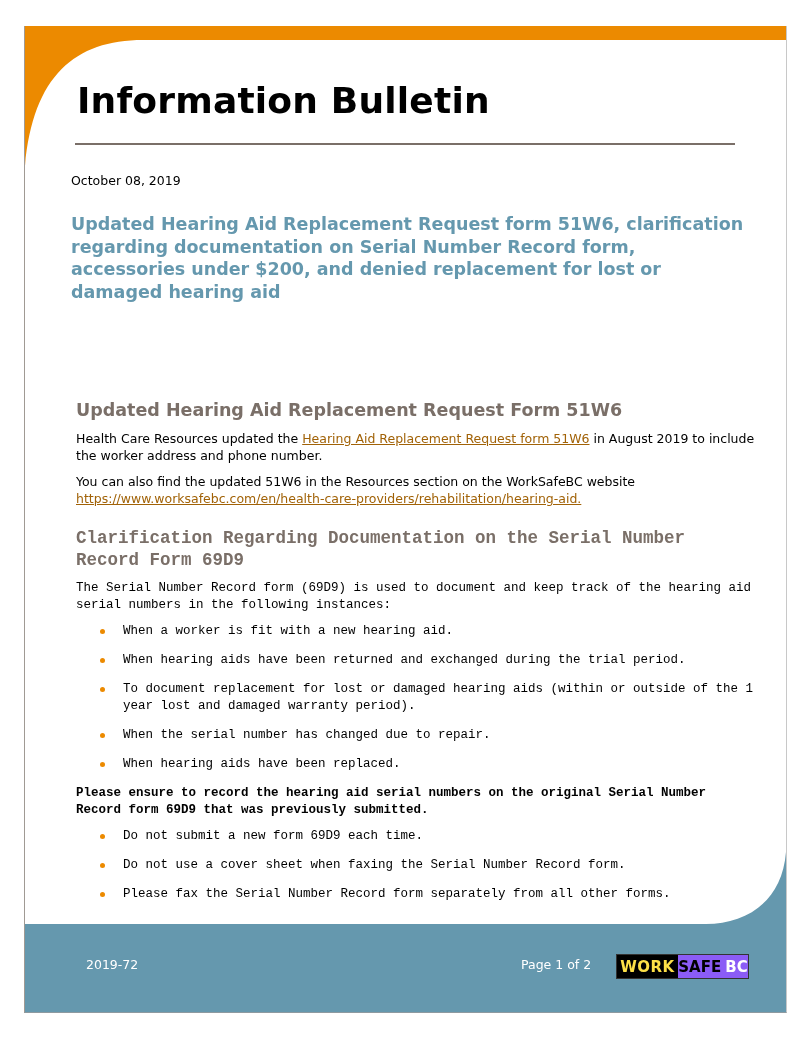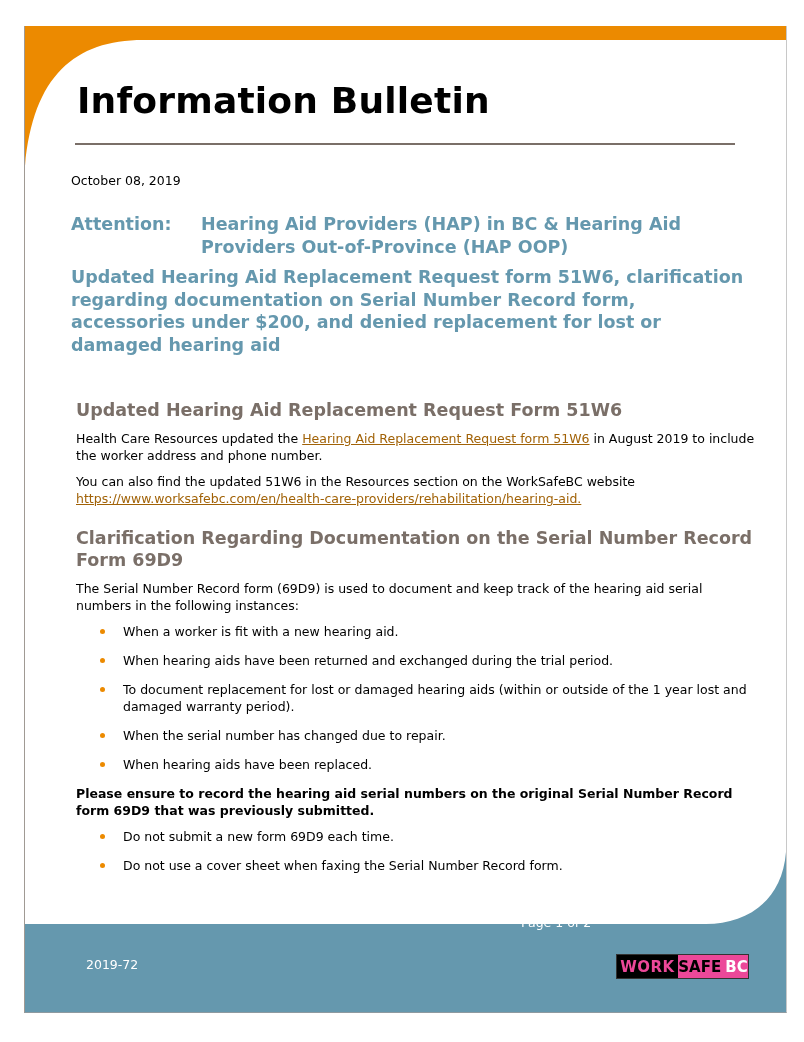--- a/index.html
+++ b/index.html
@@ -19,51 +19,47 @@
   .meta { position:absolute; left:46px; top:187px; width:680px; color:#6598ae; font-weight:bold;
           font-size:17.5px; line-height:22.5px; }
   .meta-row { display:flex; margin-bottom:8px; }
   .meta-label { width:130px; flex:0 0 130px; }
   .meta-value { flex:1; }
   .content { position:absolute; left:51px; top:373px; width:680px; font-size:12.5px; line-height:17px; }
   .content h2 { margin:0 0 9px 0; font-size:17.5px; line-height:22px; color:#7a6f68; font-weight:bold; }
   .content p { margin:0 0 9px 0; }
   .content a { color:#a16207; text-decoration:underline; }
   .content .bold { font-weight:bold; }
-  .section2 { margin-top:20px; }
+  .section2 { margin-top:20px;font-family:Liberation Mono, monospace; }
   ul.bullets { list-style:none; margin:0 0 4px 0; padding:0; }
   ul.bullets li { position:relative; padding-left:47px; margin-bottom:12px; }
   ul.bullets li .dot { position:absolute; left:24px; top:6px; width:5px; height:5px; border-radius:50%; background:#ec8a00; }
   .footer-num { position:absolute; left:61px; top:931px; color:#ffffff; font-size:12.5px; }
-  .footer-page { position:absolute; left:496px; top:889px; color:#ffffff; font-size:12.5px; }
+  .footer-page { position:absolute; left:496px; top:931px; color:#ffffff; font-size:12.5px; }
   .logo { position:absolute; left:591px; top:928px; height:25px; width:133px; display:flex;
           border:1px solid #333; box-sizing:border-box; font-weight:bold; font-size:15px; }
-  .logo-work { background:#000; color:#ec4899; width:61px; display:flex; align-items:center; justify-content:center; letter-spacing:0.5px; }
-  .logo-safe { background:#ec4899; flex:1; display:flex; align-items:center; justify-content:center; gap:4px; }
+  .logo-work { background:#000; color:#fde047; width:61px; display:flex; align-items:center; justify-content:center; letter-spacing:0.5px; }
+  .logo-safe { background:#8b5cf6; flex:1; display:flex; align-items:center; justify-content:center; gap:4px; }
   .logo-safe .s { color:#000; }
   .logo-safe .b { color:#fff; }
 </style>
 </head>
 <body>
 
 <div class="page">
   <div class="top-bar"></div>
   <svg class="top-curve" width="120" height="140" viewBox="0 0 120 140">
     <path d="M0 0 H120 V14 L118 14 C 50 14, 8 50, 0 140 Z" fill="#ec8a00"></path>
   </svg>
 
   <h1 class="title">Information Bulletin</h1>
   <div class="title-rule"></div>
   <div class="date">October 08, 2019</div>
 
   <div class="meta">
-    <div class="meta-row">
-      <div class="meta-label">Attention:</div>
-      <div class="meta-value">Hearing Aid Providers (HAP) in BC &amp; Hearing Aid Providers Out-of-Province (HAP OOP)</div>
-    </div>
     <div class="meta-row">
       <div class="meta-value">Updated Hearing Aid Replacement Request form 51W6, clarification regarding documentation on Serial Number Record form, accessories under $200, and denied replacement for lost or damaged hearing aid</div>
     </div>
   </div>
 
   <div class="content">
     <section>
       <h2>Updated Hearing Aid Replacement Request Form 51W6</h2>
       <p><span>Health Care Resources updated the </span><a>Hearing Aid Replacement Request form 51W6</a><span> in August 2019 to include the worker address and phone number.</span></p>
       <p><span>You can also find the updated 51W6 in the Resources section on the WorkSafeBC website </span><a>https://www.worksafebc.com/en/health-care-providers/rehabilitation/hearing-aid.</a></p>
@@ -76,20 +72,21 @@
         <li><span class="dot"></span><span>When a worker is fit with a new hearing aid.</span></li>
         <li><span class="dot"></span><span>When hearing aids have been returned and exchanged during the trial period.</span></li>
         <li><span class="dot"></span><span>To document replacement for lost or damaged hearing aids (within or outside of the 1 year lost and damaged warranty period).</span></li>
         <li><span class="dot"></span><span>When the serial number has changed due to repair.</span></li>
         <li><span class="dot"></span><span>When hearing aids have been replaced.</span></li>
       </ul>
       <p class="bold">Please ensure to record the hearing aid serial numbers on the original Serial Number Record form 69D9 that was previously submitted.</p>
       <ul class="bullets">
         <li><span class="dot"></span><span>Do not submit a new form 69D9 each time.</span></li>
         <li><span class="dot"></span><span>Do not use a cover sheet when faxing the Serial Number Record form.</span></li>
+        <li><span class="dot"></span><span>Please fax the Serial Number Record form separately from all other forms.</span></li>
       </ul>
     </section>
   </div>
 
   <svg class="bottom-curve" width="80" height="72" viewBox="0 0 80 72">
     <path d="M80 0 C 76 50, 40 72, 0 72 L80 72 Z" fill="#6598ae"></path>
   </svg>
   <div class="bottom-band"></div>
   <div class="footer-num">2019-72</div>
   <div class="footer-page">Page 1 of 2</div>

